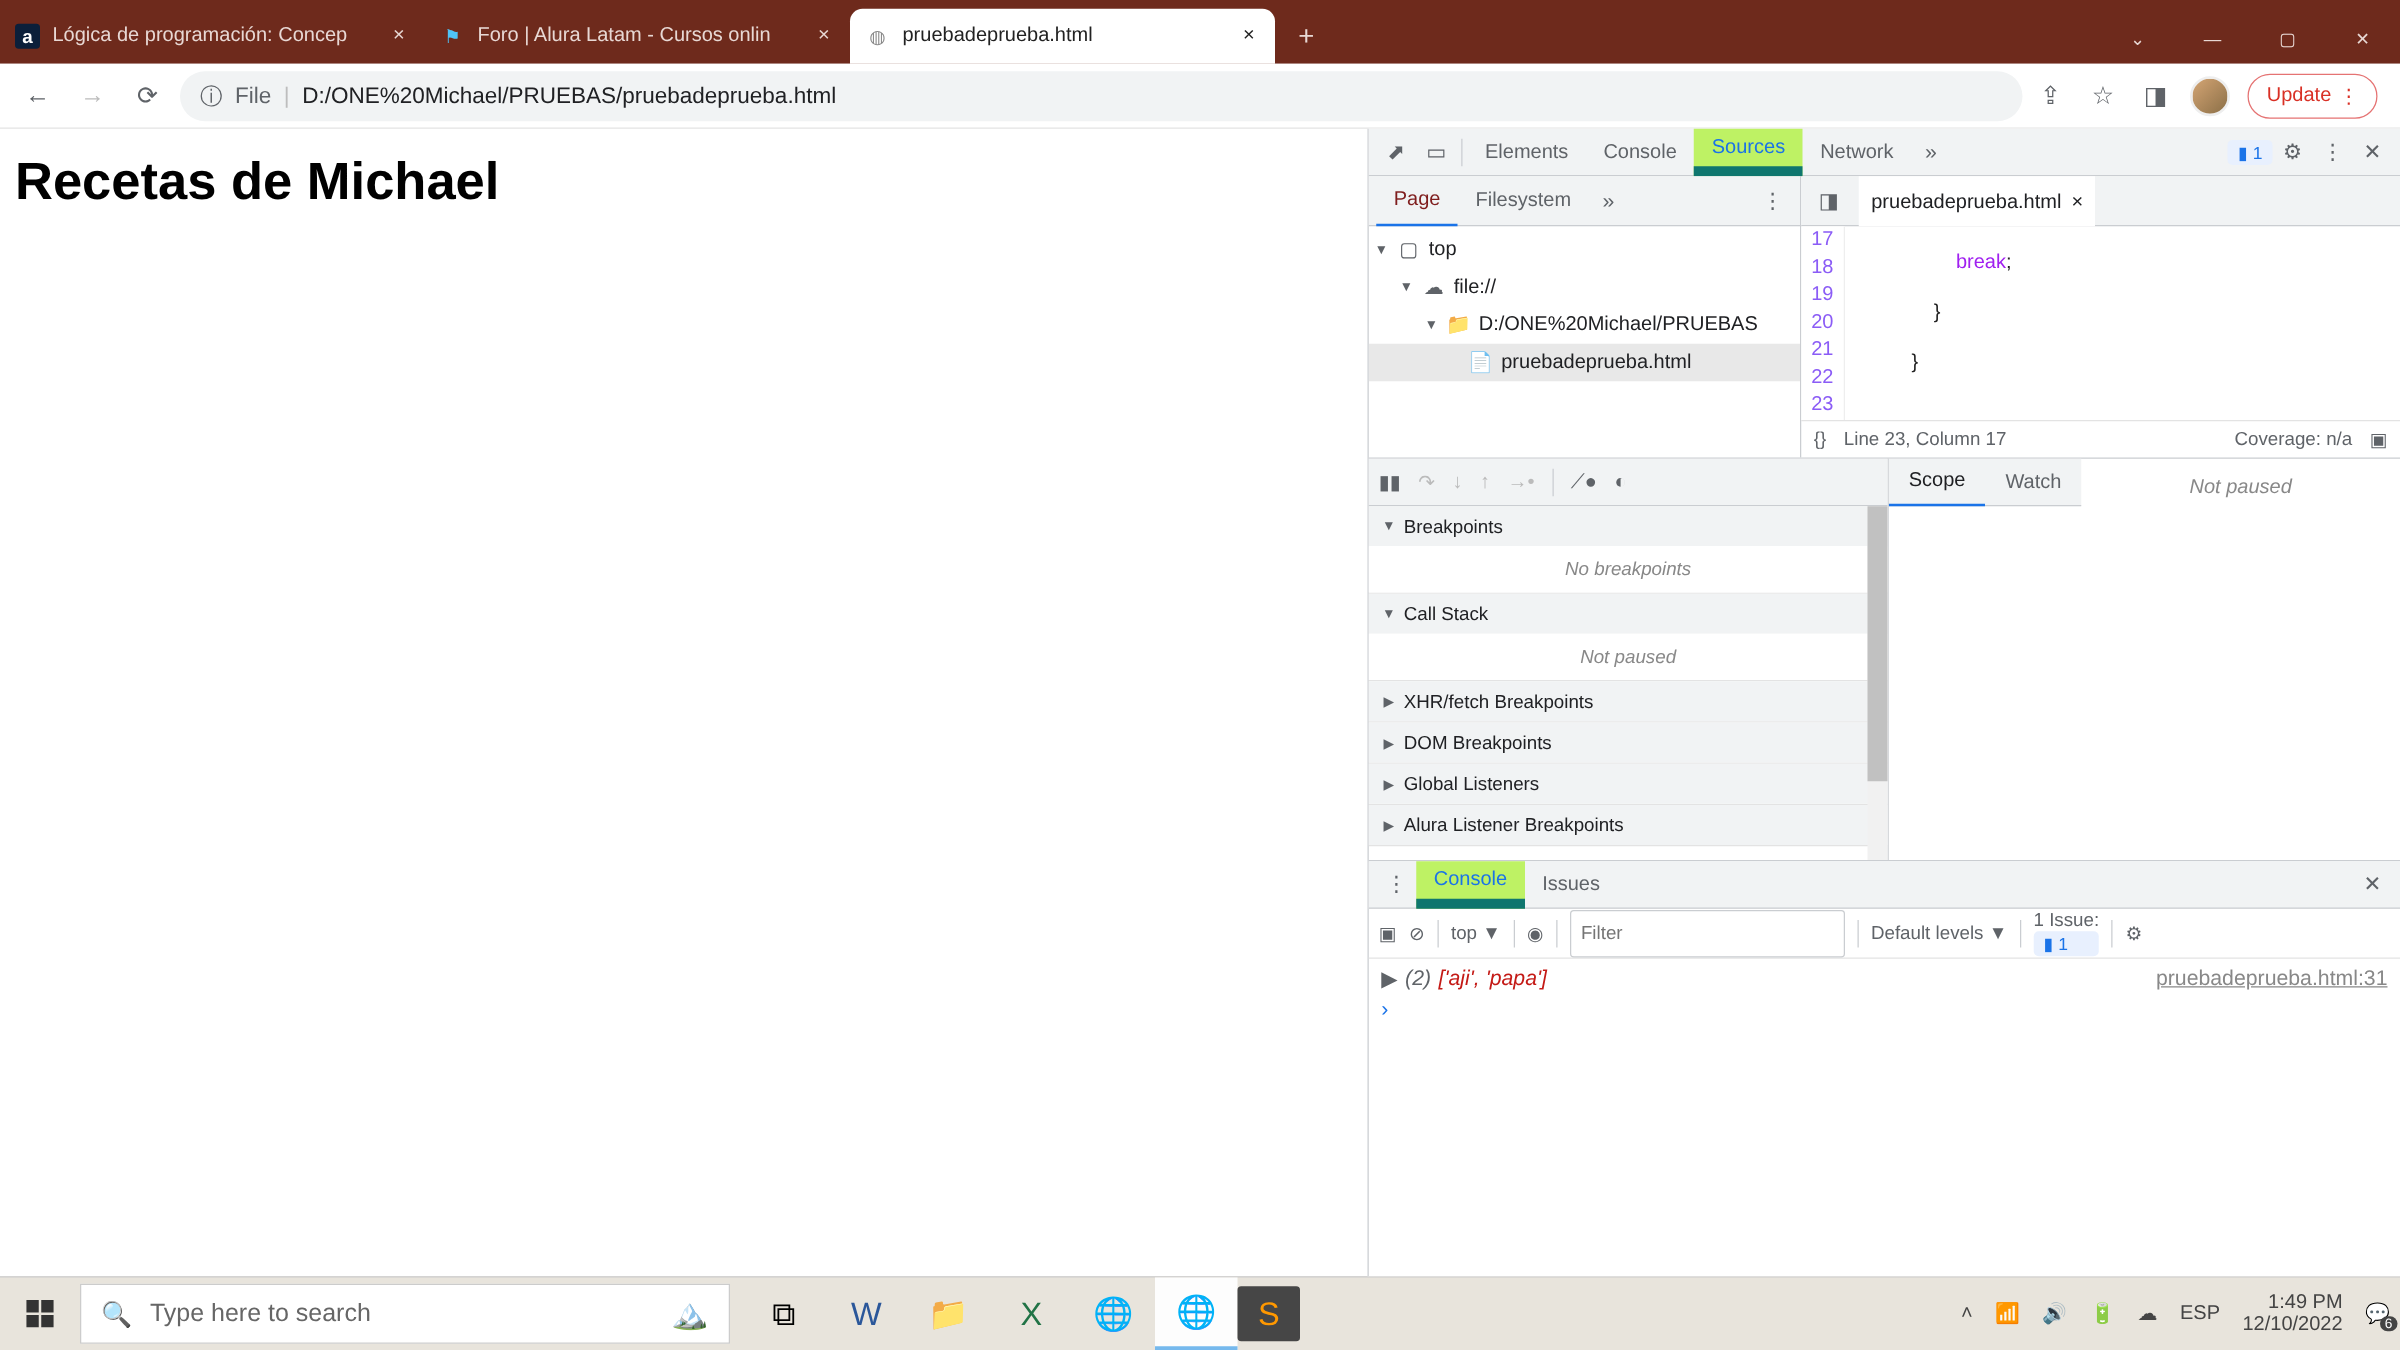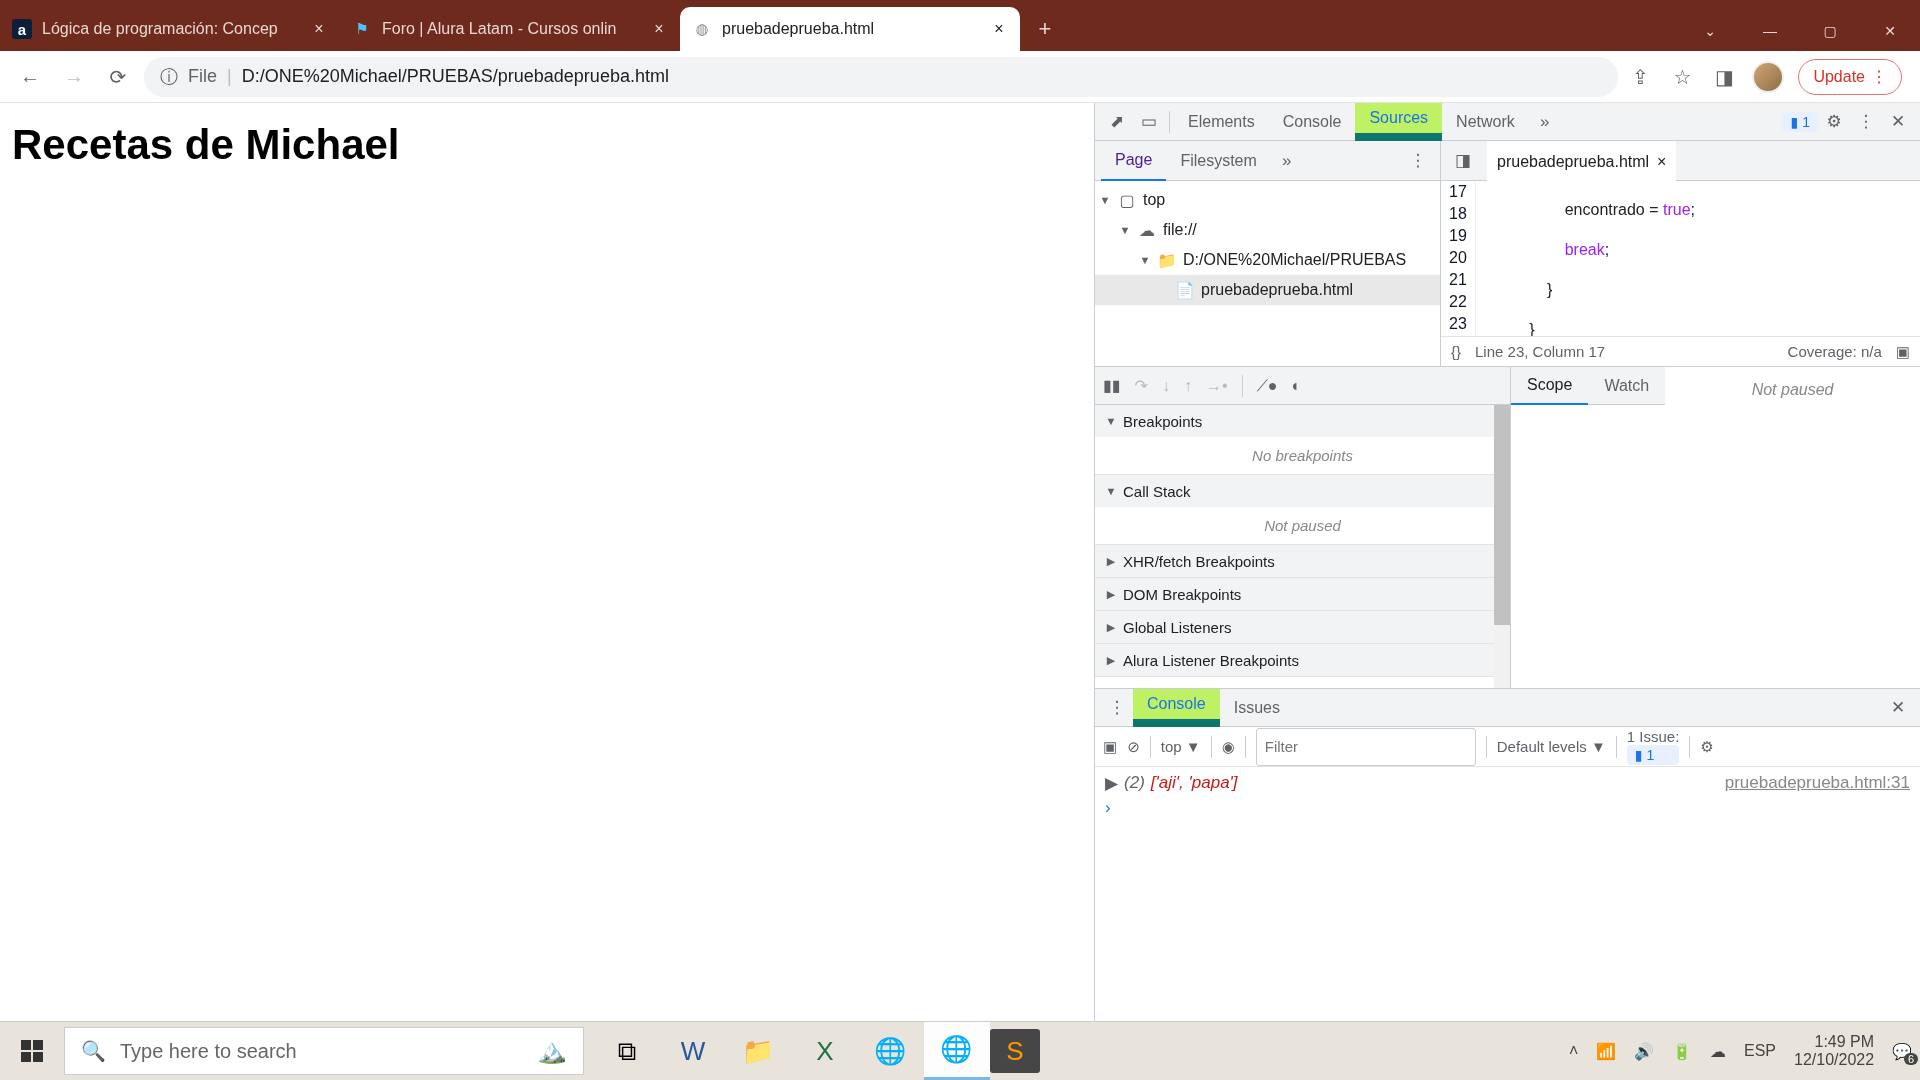--- a/index.html
+++ b/index.html
@@ -31,32 +31,32 @@
 .dt-tab{padding:0 14px;height:38px;display:flex;align-items:center;color:#5f6368;font-size:16px;cursor:pointer}
 .dt-tab.active{color:#1a73e8;border-bottom:8px solid #0f766e;background:#bef264}
 .dt-icon-btn{width:32px;height:32px;display:flex;align-items:center;justify-content:center;color:#5f6368;font-size:17px}
 .dt-tabs .spacer{flex:1}
 .issue-badge{display:flex;align-items:center;gap:4px;background:#e8f0fe;color:#1a73e8;padding:2px 8px;border-radius:4px;font-size:14px}
 .dt-body{flex:1;display:flex;flex-direction:column;min-height:0}
 .sources-row{display:flex;height:226px;border-bottom:1px solid #cacdd1}
 .sources-nav{width:346px;border-right:1px solid #cacdd1;display:flex;flex-direction:column}
 .sources-nav-tabs{height:40px;border-bottom:1px solid #cacdd1;display:flex;align-items:center;background:#f1f3f4;padding:0 6px}
 .sn-tab{padding:0 14px;height:40px;display:flex;align-items:center;color:#5f6368;font-size:16px}
-.sn-tab.active{color:#4c1d95;border-bottom:2px solid #1a73e8}
+.sn-tab.active{color:#7f1d1d;border-bottom:2px solid #1a73e8}
 .file-tree{flex:1;overflow:auto;font-size:16px;color:#202124;padding-top:4px}
 .tree-row{display:flex;align-items:center;height:30px;gap:6px;padding-left:4px}
 .tree-row.selected{background:#e8e8e8}
 .tri{font-size:11px;color:#5f6368;width:12px;text-align:center}
 .ico{width:20px;text-align:center;color:#5f6368}
 .ico.folder{color:#1a73e8}
 .code-panel{flex:1;display:flex;flex-direction:column;min-width:0}
 .code-tabs{height:40px;border-bottom:1px solid #cacdd1;display:flex;align-items:center;background:#f1f3f4;padding:0 6px;gap:8px}
 .code-tab{height:40px;display:flex;align-items:center;padding:0 10px;background:#fff;border-top:2px solid transparent;color:#202124;font-size:16px;gap:8px}
 .code-area{flex:1;display:flex;font-family:Consolas,monospace;font-size:16px;overflow:hidden;position:relative}
-.gutter{background:#fff;color:#0f172a;text-align:right;padding:0 8px;border-right:1px solid #eee}
+.gutter{background:#fff;color:#8b5cf6;text-align:right;padding:0 8px;border-right:1px solid #eee}
 .gutter div{height:22px;line-height:22px}
 .code-lines{flex:1;overflow:hidden;white-space:pre;color:#222}
 .code-lines div{height:22px;line-height:22px}
 .kw{color:#a020f0}
 .bool{color:#a020f0}
 .code-status{height:30px;border-top:1px solid #e3e3e3;display:flex;align-items:center;padding:0 10px;color:#5f6368;font-size:15px;gap:14px;justify-content:space-between}
 .debug-row{display:flex;height:322px;border-bottom:1px solid #cacdd1}
 .debug-left{width:416px;border-right:1px solid #cacdd1;display:flex;flex-direction:column;position:relative}
 .dbg-toolbar{height:38px;border-bottom:1px solid #cacdd1;display:flex;align-items:center;padding:0 8px;gap:14px;color:#5f6368;background:#f1f3f4}
 .dbg-toolbar .sep{width:1px;height:22px;background:#cacdd1}
@@ -209,21 +209,20 @@
             <div class="gutter">
               <div>17</div>
                 <div>18</div>
                 <div>19</div>
                 <div>20</div>
                 <div>21</div>
                 <div>22</div>
                 <div>23</div>
             </div>
             <div class="code-lines">
-<div>                    encontrado = <span class="bool">true</span>;</div>
 <div>                    <span class="kw">break</span>;</div>
 <div>                }</div>
 <div>            }</div>
 
 
 
             </div>
           </div>
           <div class="code-status">
             <span>{}</span>

